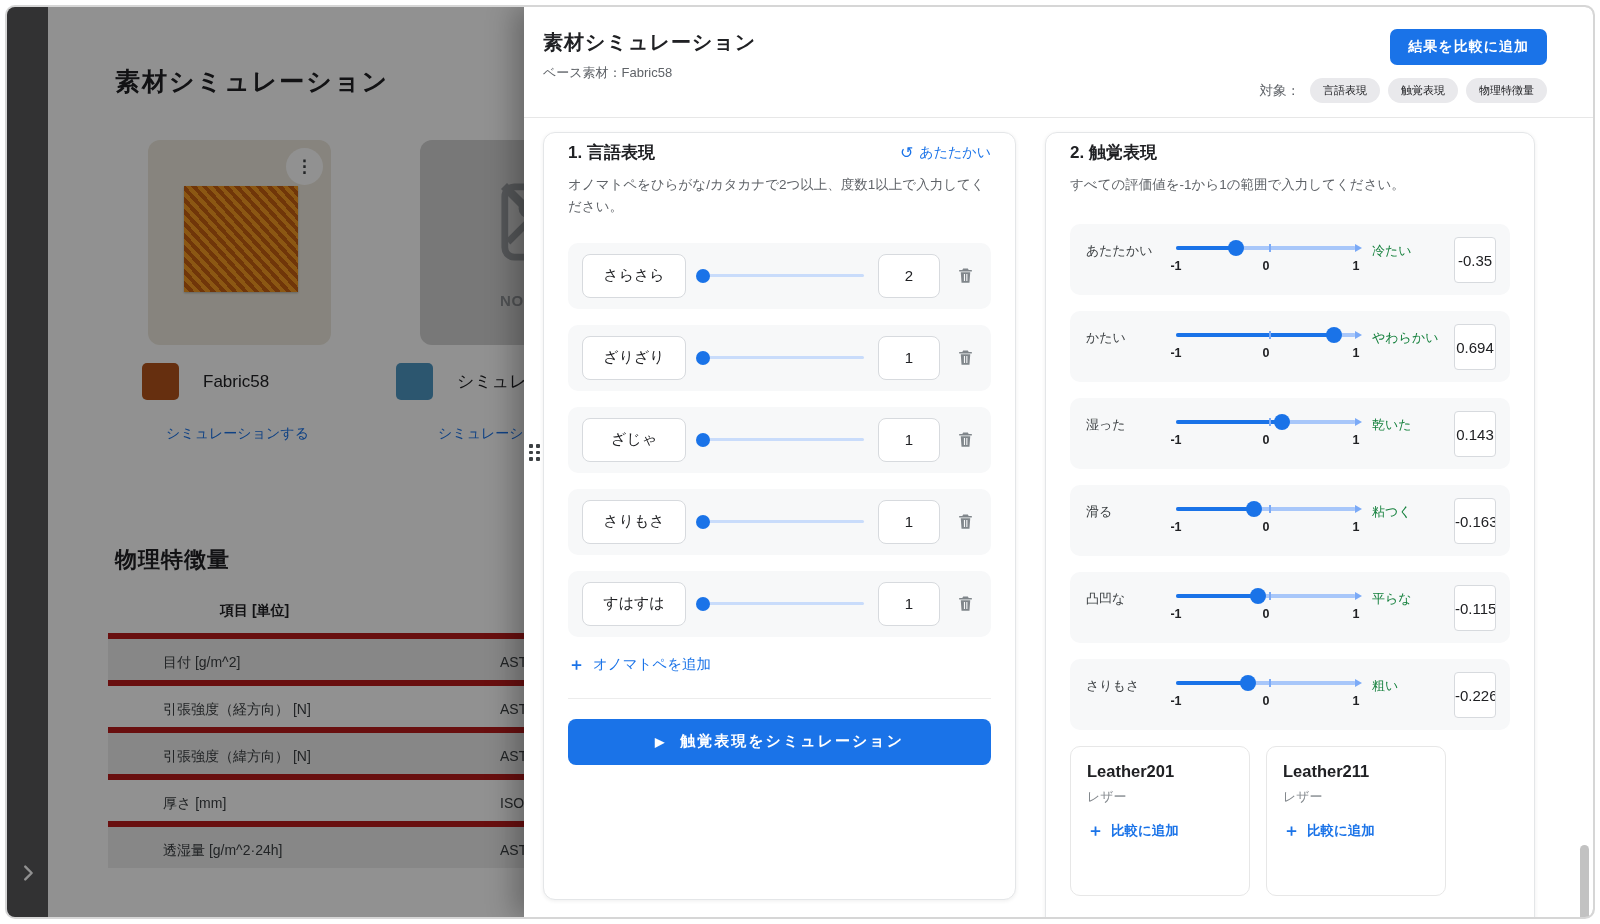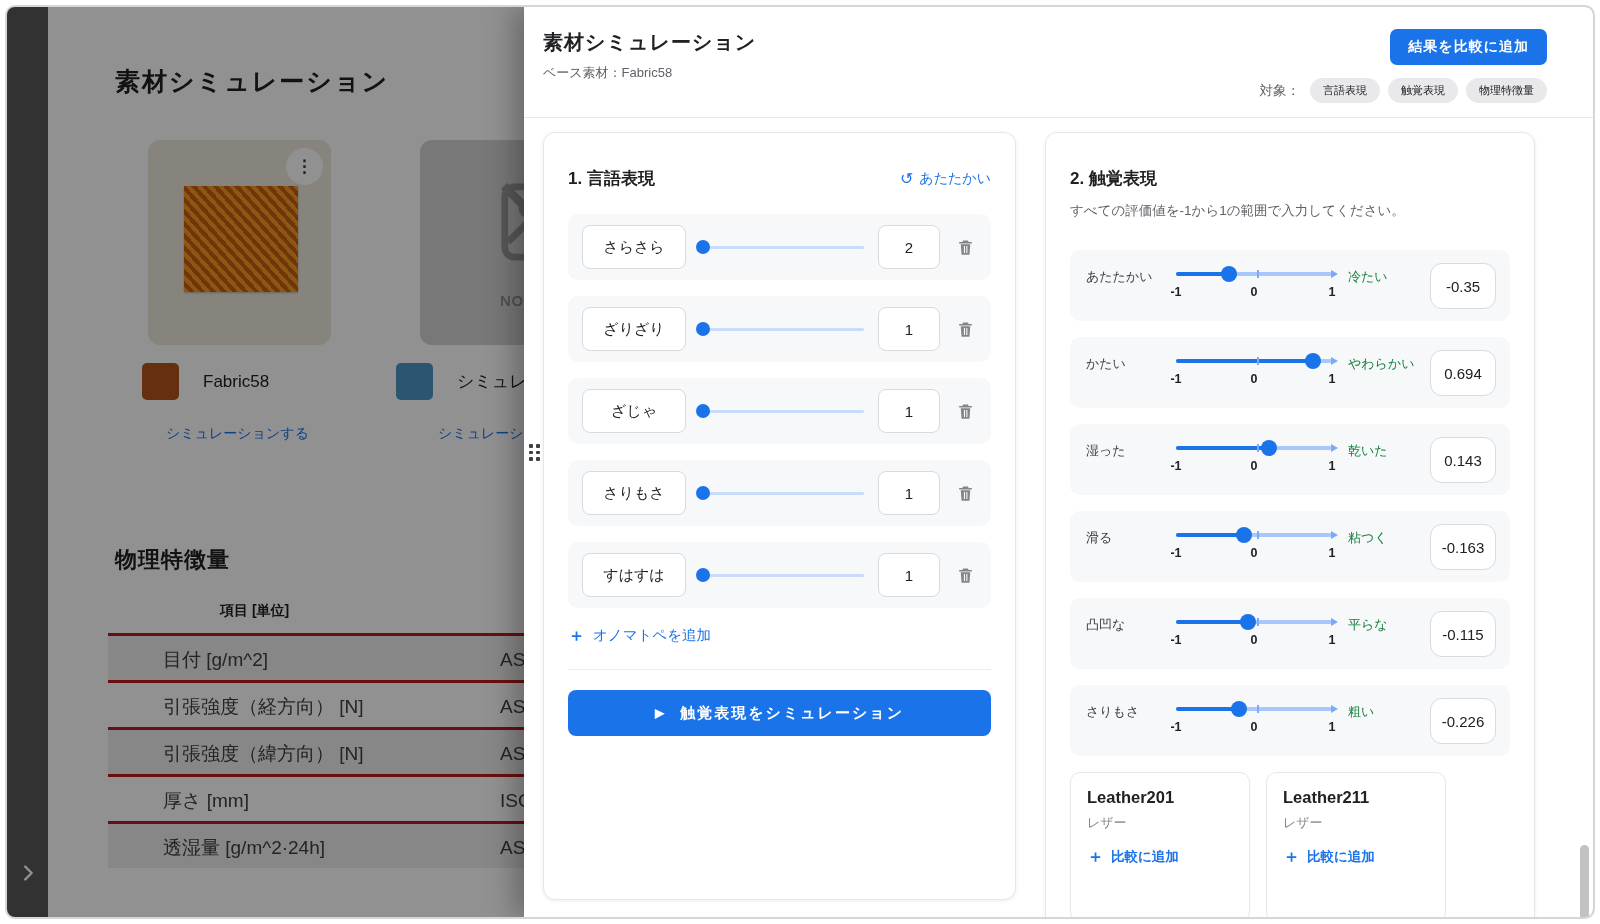--- a/index.html
+++ b/index.html
@@ -23,21 +23,21 @@
   .noimg-label { position:absolute; left:0; right:0; top:152px; text-align:center; font-size:15px; font-weight:bold; color:#8d9094; letter-spacing:.5px; }
   .swatch-row { position:absolute; top:356px; display:flex; align-items:center; gap:24px; }
   .swatch-row.first { left:94px; } .swatch-row.second { left:348px; }
   .swatch { width:37px; height:37px; border-radius:5px; }
   .swatch-name { font-size:17px; color:#202124; }
   .sim-link { position:absolute; top:418px; font-size:14px; color:#1a73e8; font-weight:500; cursor:pointer; }
   .sim-link.first { left:118px; } .sim-link.second { left:390px; }
   .phys-title { position:absolute; left:67px; top:538px; font-size:22px; font-weight:bold; color:#202124; letter-spacing:1px; }
   .phys-table { position:absolute; left:60px; top:580px; width:660px; }
   .phys-head { height:46px; line-height:46px; padding-left:112px; font-size:14px; font-weight:bold; color:#202124; }
-  .phys-row { position:relative; height:47px; line-height:47px; font-size:19px; color:#3c4043; border-top:3px solid #b91c1c; padding-left:55px; }
+  .phys-row { position:relative; height:47px; line-height:47px; font-size:14px; color:#3c4043; border-top:6px solid #b91c1c; padding-left:55px; }
   .phys-row:nth-child(odd){ background:#ededed; }
   .phys-method { position:absolute; left:392px; top:0; }
   .dim { position:absolute; inset:0; background:rgba(0,0,0,0.43); z-index:5; }
 
   
   .drawer { position:absolute; left:517px; top:0; right:0; bottom:0; background:#fff; z-index:10;
      box-shadow:-10px 0 26px rgba(0,0,0,.28); }
   .drag-grip { position:absolute; left:5px; top:437px; display:grid; grid-template-columns:4px 4px; gap:3px; cursor:col-resize; }
   .drag-grip i { width:3.5px; height:3.5px; background:#3c4043; border-radius:1px; }
   .drawer-header { display:flex; justify-content:space-between; align-items:flex-start; padding:22px 46px 14px 19px;
@@ -45,21 +45,21 @@
   .dh-title { font-size:20px; font-weight:bold; color:#202124; letter-spacing:1px; }
   .dh-sub { margin-top:8px; font-size:13px; color:#5f6368; }
   .dh-right { display:flex; flex-direction:column; align-items:flex-end; gap:13px; }
   .btn-primary { background:#1a73e8; color:#fff; border:none; border-radius:7px; height:36px; padding:0 18px;
      font-size:14px; font-weight:bold; cursor:pointer; letter-spacing:1px; }
   .badges { display:flex; align-items:center; gap:8px; }
   .badges .lbl { font-size:13.5px; color:#5f6368; margin-right:2px; }
   .pill { background:#e9e9ec; border-radius:14px; padding:5px 13px; font-size:11px; color:#202124; font-weight:500; }
 
   .cards-row { display:flex; gap:29px; padding:14px 52px 0 19px; align-items:flex-start; }
-  .card { background:#fff; border:1px solid #e4e6e8; border-radius:12px; box-shadow:0 1px 4px rgba(0,0,0,.07); padding:34px 24px; }
+  .card { background:#fff; border:1px solid #e4e6e8; border-radius:12px; box-shadow:0 1px 4px rgba(0,0,0,.07); padding:8px 24px; }
   .card.lang { width:473px; height:768px; }
   .card.tactile { width:490px; height:840px; }
   .card-head { display:flex; justify-content:space-between; align-items:center; }
   .card-title { font-size:17px; font-weight:bold; color:#202124; }
   .reset-link { font-size:14px; color:#1a73e8; font-weight:500; background:none; border:none; cursor:pointer; display:flex; align-items:center; gap:6px; }
   .reset-ic { font-size:16px; }
   .card-desc { margin-top:10px; font-size:13.5px; line-height:1.65; color:#5f6368; }
 
   .lang-rows { margin-top:24px; }
   .lang-row { background:#f7f8f9; border-radius:10px; height:66px; padding:0 14px; display:flex; align-items:center; gap:14px; margin-bottom:16px; }
@@ -82,21 +82,21 @@
   .t-left { width:80px; font-size:13px; color:#3c4043; padding-top:5px; }
   .t-right { width:72px; font-size:13px; color:#15803d; padding-top:5px; }
   .bi-slider { position:relative; flex:1; height:44px; cursor:pointer; }
   .bi-track { position:absolute; left:0; right:6px; top:9px; height:3.5px; background:#a8c7fa; border-radius:2px; }
   .bi-fill { position:absolute; left:0; top:9px; height:3.5px; background:#1a73e8; border-radius:2px; }
   .bi-thumb { position:absolute; top:3px; width:16px; height:16px; border-radius:50%; background:#1a73e8; }
   .bi-midtick { position:absolute; left:50%; top:7px; width:1.5px; height:8px; background:#7baaf7; }
   .bi-arrow { position:absolute; right:0; top:7px; width:0; height:0; border-left:7px solid #7baaf7; border-top:4px solid transparent; border-bottom:4px solid transparent; }
   .bi-ticks { position:absolute; left:0; right:6px; top:22px; height:16px; }
   .bi-ticks span { position:absolute; transform:translateX(-50%); font-size:12.5px; font-weight:bold; color:#202124; }
-  .t-val { width:66px; height:46px; background:#fff; border:1px solid #d7dade; border-radius:12px; font-size:15px; color:#202124; text-align:center; margin-top:0; }
+  .t-val { width:42px; height:46px; background:#fff; border:1px solid #d7dade; border-radius:4px; font-size:15px; color:#202124; text-align:center; margin-top:0; }
 
   .similar-head { margin-top:24px; display:flex; justify-content:space-between; align-items:center; }
   .similar-title { font-size:17px; font-weight:bold; color:#202124; }
   .btn-search { background:#fff; border:1.5px solid #cfe0fb; border-radius:8px; padding:8px 16px; color:#1a73e8;
      font-size:14px; font-weight:bold; cursor:pointer; display:flex; align-items:center; gap:9px; letter-spacing:1px; }
   .sim-cards { margin-top:16px; display:flex; gap:16px; }
   .sim-card { width:180px; height:150px; border:1px solid #e7e7e7; border-radius:10px; padding:15px 16px; background:#fff; }
   .sc-name { font-size:16.5px; font-weight:bold; color:#202124; }
   .sc-cat { margin-top:7px; font-size:13px; color:#83888d; }
   .sc-add { margin-top:13px; background:none; border:none; color:#1a73e8; font-size:13.5px; font-weight:bold; cursor:pointer; display:flex; align-items:center; gap:7px; }
@@ -197,20 +197,21 @@
     <div class="cards-row">
 
       <div class="card lang">
         <div class="card-head">
           <div class="card-title">1. 言語表現</div>
           <button class="reset-link">
             <span class="reset-ic">↺</span>
             <span>あたたかい</span>
           </button>
         </div>
+        <div class="card-desc">オノマトペをひらがな/カタカナで2つ以上、度数1以上で入力してください。</div>
         <div class="lang-rows" id="lang-rows">
             <div class="lang-row">
               <input class="word-input" value="さらさら" style="">
               <div class="mini-slider">
                 <div class="mini-track"></div>
                 <div class="mini-fill" style="width: 2%;"></div>
                 <div class="mini-thumb" style="left: calc(2% - 7px);"></div>
               </div>
               <input class="num-input" value="2" style="">
               <button class="trash-btn">

